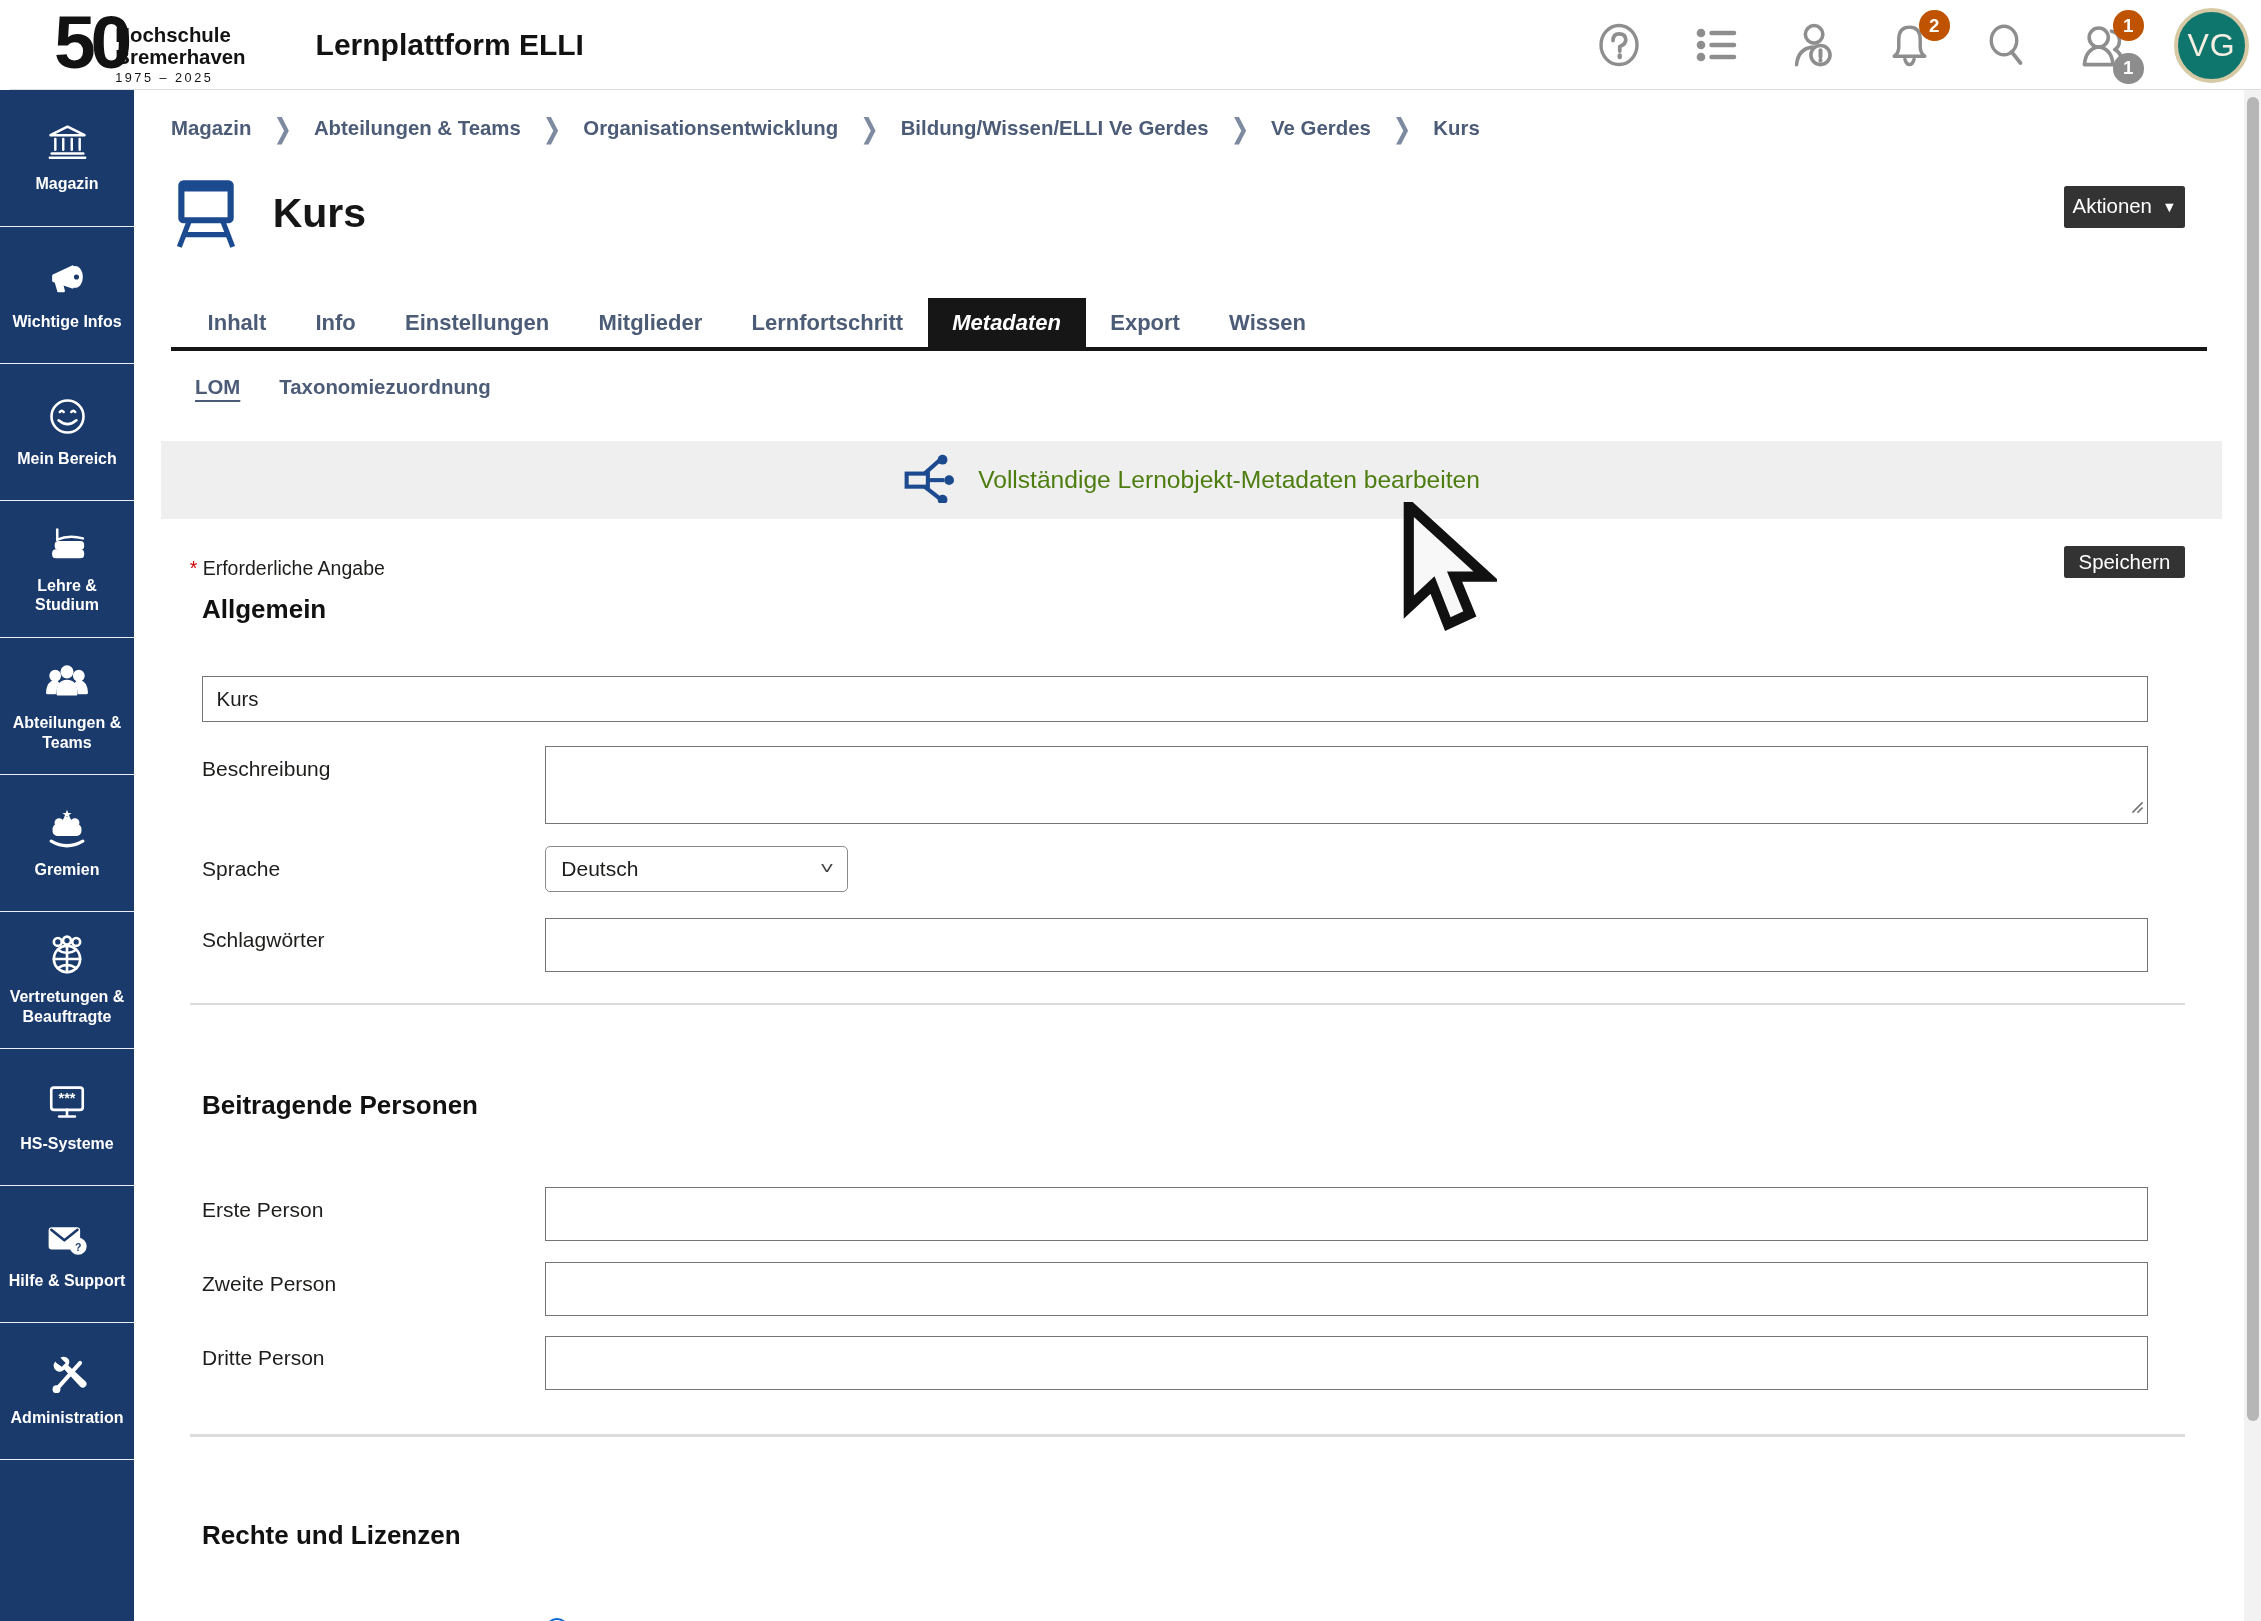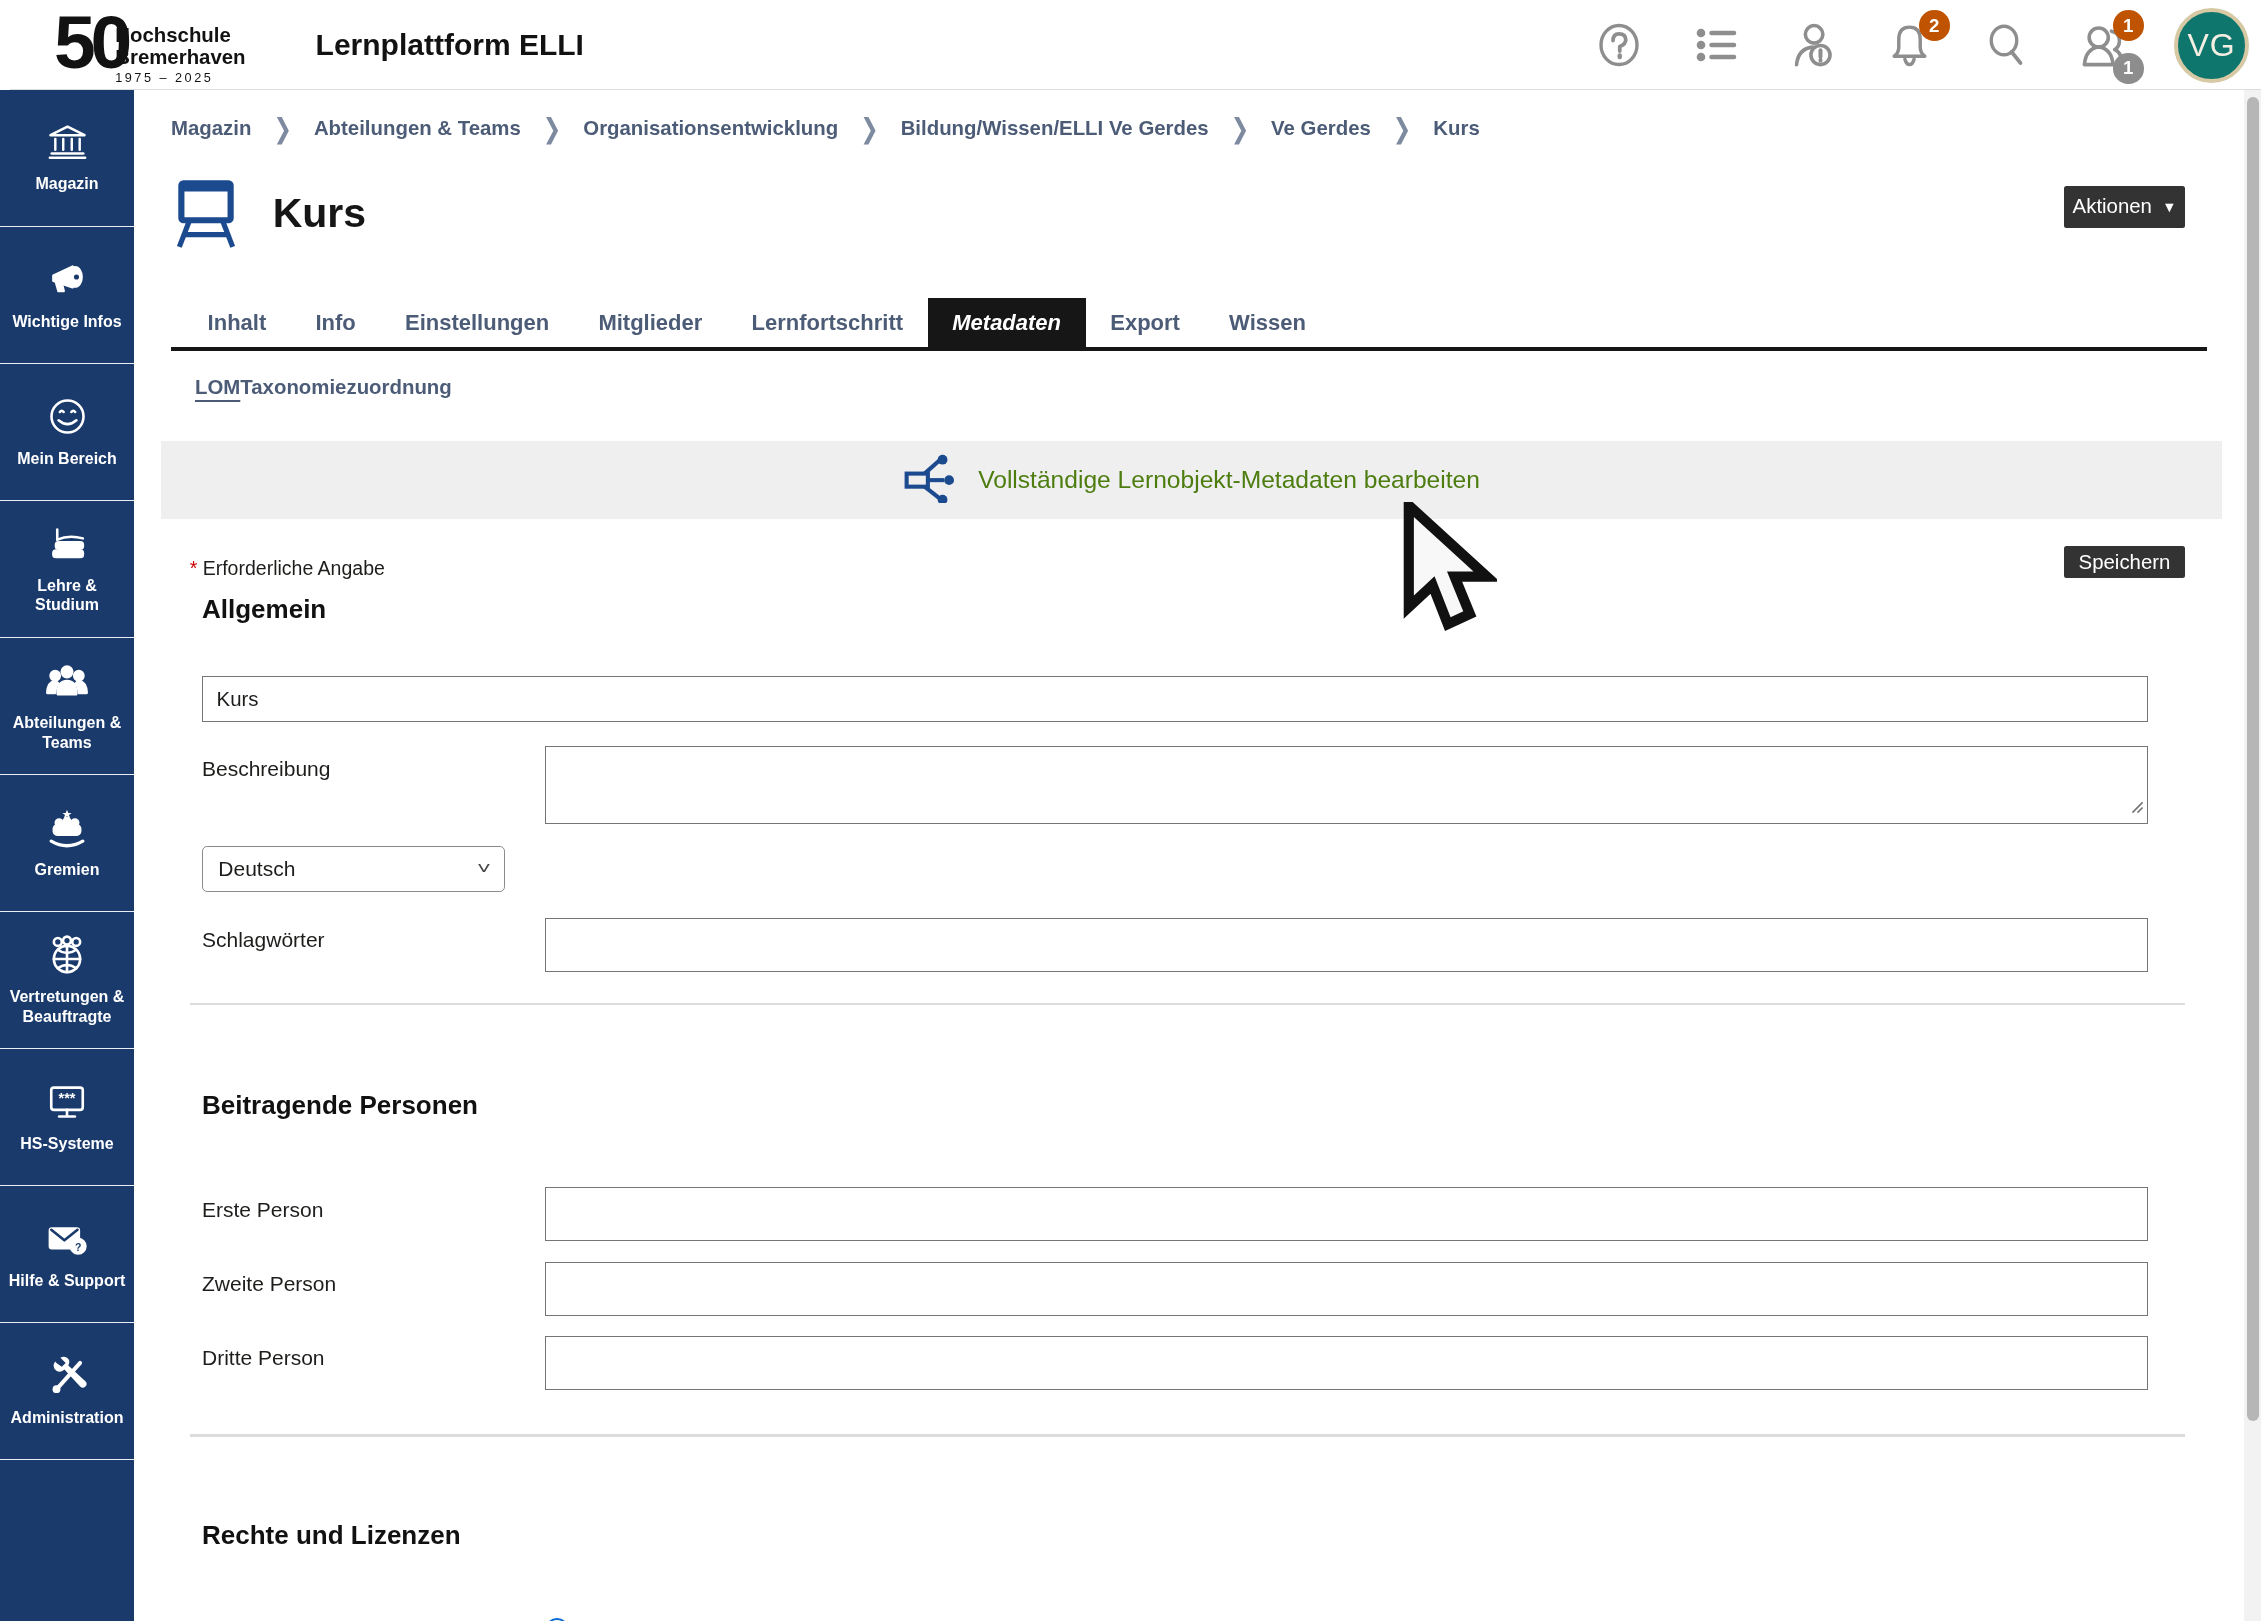--- a/index.html
+++ b/index.html
@@ -73,21 +73,21 @@
   .actions-btn { position:absolute; right:22px; top:15.3px; width:121px; height:42px; }
   .caret { font-size:14.4px; line-height:1; }
 
   
   .tabs { margin-top:42px; display:flex; align-items:flex-end; border-bottom:4.2px solid #161616; padding-left:12px; }
   .tab {
     font-size:22px; font-weight:600; color:#4c5c77; padding:12px 24.6px 11px 24.6px; cursor:pointer; white-space:nowrap;
   }
   .tab.active { background:#161616; color:#ffffff;font-style:italic; }
 
-  .subtabs { margin-top:25.5px; padding-left:24px; display:flex; font-size:20.4px; font-weight:600; color:#4c5c77; }
+  .subtabs { margin-top:25.5px; padding-left:24px; display:flex; gap:39px; font-size:20.4px; font-weight:600; color:#4c5c77; }
   .subtab { cursor:pointer; padding-bottom:3.4px; }
   .subtab.active { text-decoration:underline; text-underline-offset:6px; }
 
   
   .banner {
     margin-top:39px; margin-left:-10.2px; margin-right:-15.3px; height:78px; background:#efefef;
     display:flex; align-items:center; justify-content:center; gap:22px; cursor:pointer;
   }
   .banner-label { font-size:24.6px; color:#4d7c0f; }
 
@@ -418,20 +418,21 @@
       <span class="resize-glyph">
         <svg width="15.3" height="15.3" viewBox="0 0 18 18">
           <line x1="4" y1="16" x2="16" y2="4" stroke="#777" stroke-width="2"></line>
           <line x1="10" y1="16" x2="16" y2="10" stroke="#777" stroke-width="2"></line>
         </svg>
       </span>
     </div>
   </div>
 
   <div class="form-row" style="margin-top:22px;">
+    <div class="form-label">Sprache</div>
     <div class="form-control">
       <div class="select-box">
         <span class="select-value">Deutsch</span>
         <span class="select-chevron">˅</span>
       </div>
     </div>
   </div>
 
   <div class="form-row" style="margin-top:25.5px;">
     <div class="form-label">Schlagwörter</div>

